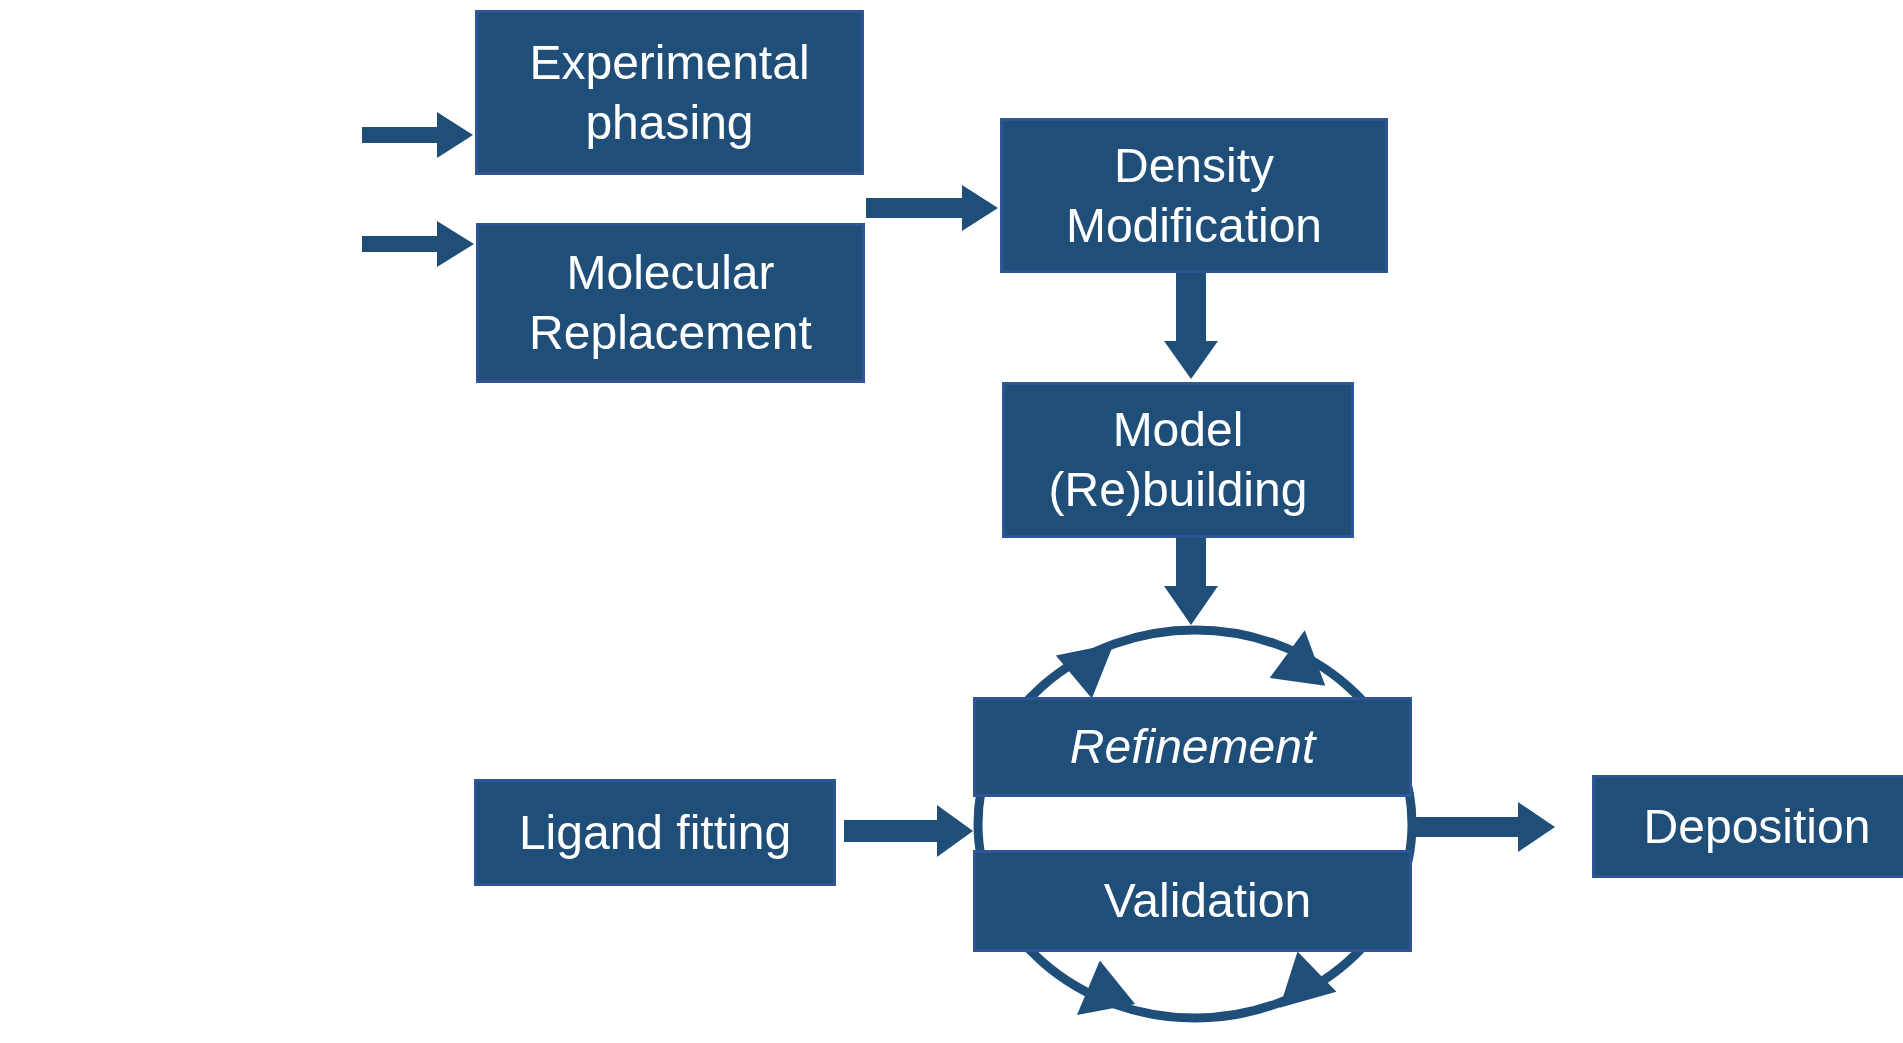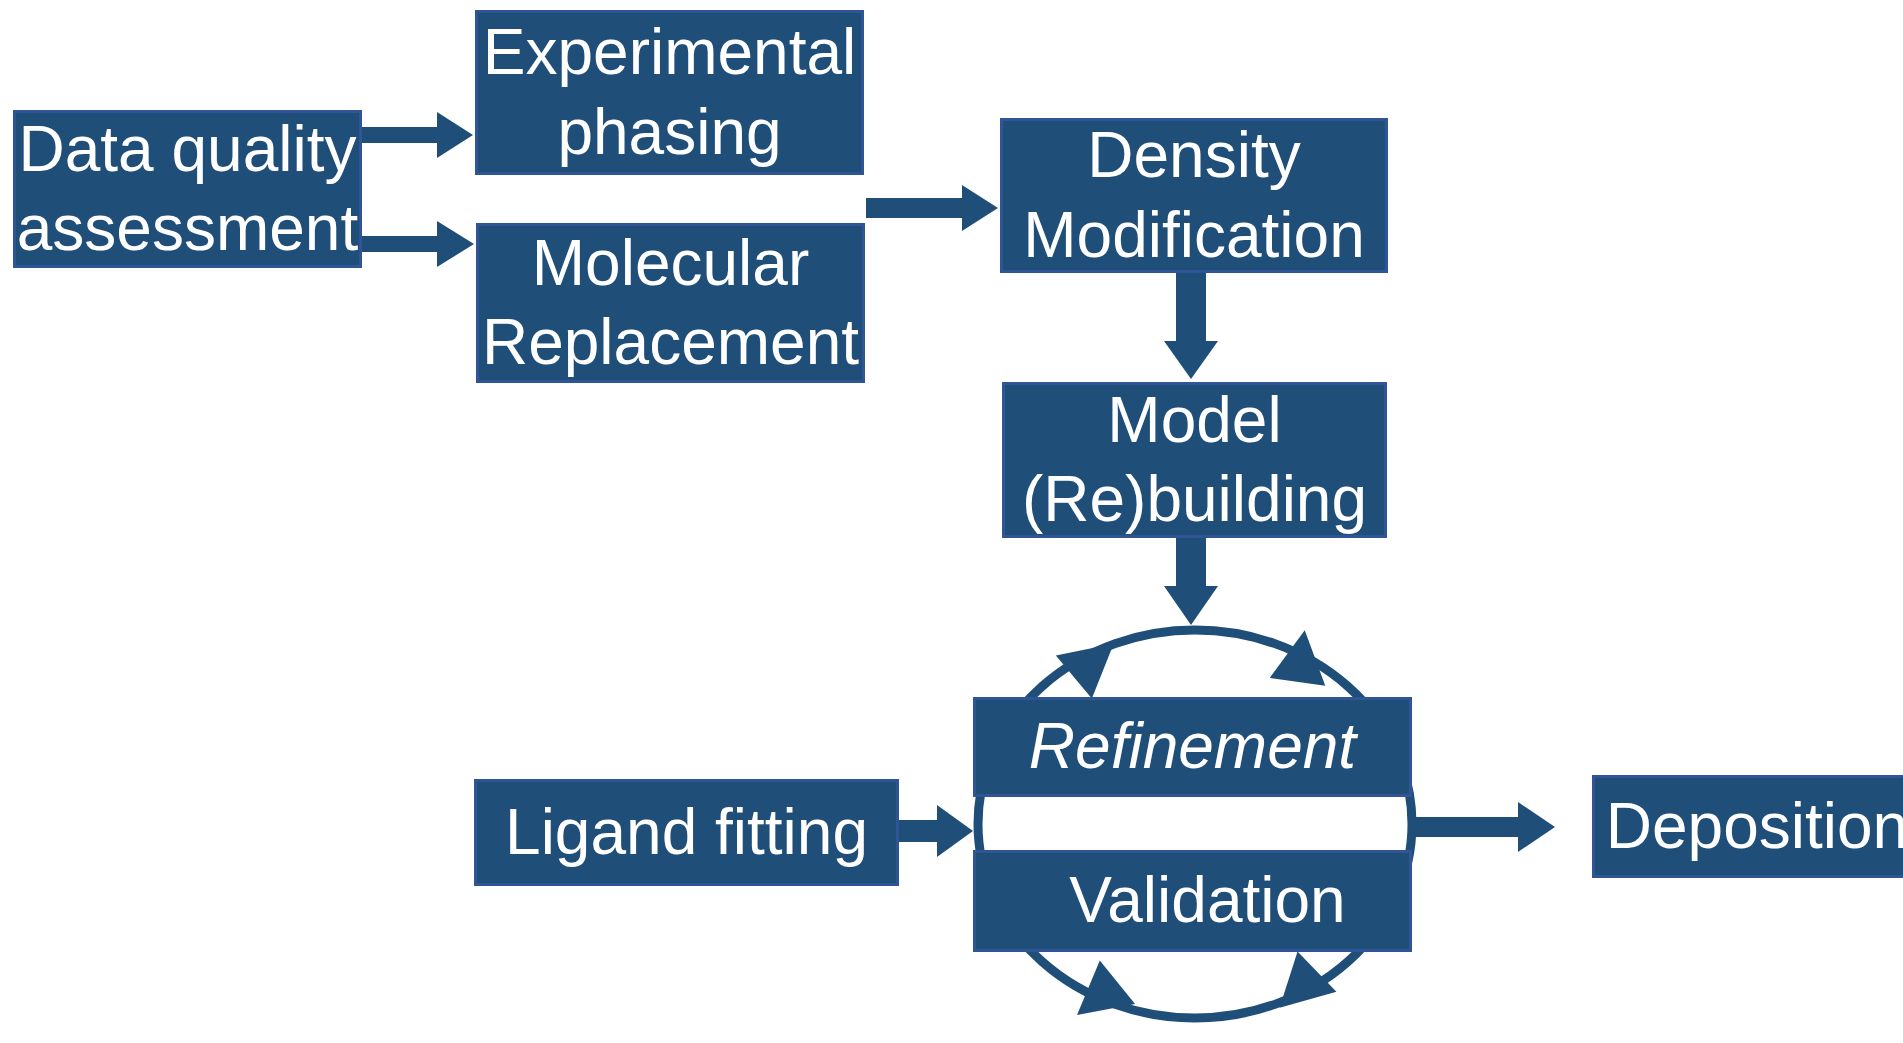--- a/index.html
+++ b/index.html
@@ -31,33 +31,33 @@
   .box {
     position: absolute;
     box-sizing: border-box;
     background: var(--box-fill, #1f4e79);
     border: 3px solid var(--box-border, #2f5597);
     color: var(--text-color, #ffffff);
     display: flex;
     align-items: center;
     justify-content: center;
     text-align: center;
-    font-size: 64px;
+    font-size: 48px;
     line-height: 1.24;
     white-space: pre-line;
   }
   
   .b-data-quality   { left: 13px;   top: 110px; width: 349px; height: 158px; }
   .b-exp-phasing    { left: 475px;  top: 10px;  width: 389px; height: 165px; }
   .b-mol-repl       { left: 476px;  top: 223px; width: 389px; height: 160px; }
   .b-density-mod    { left: 1000px; top: 118px; width: 388px; height: 155px; }
-  .b-model-rebuild  { left: 1002px; top: 382px; width: 385px; height: 156px; justify-content: center; }
+  .b-model-rebuild  { left: 1002px; top: 382px; width: 352px; height: 156px; justify-content: center; }
   .b-refinement     { left: 973px;  top: 697px; width: 439px; height: 100px; font-style: italic; }
   .b-validation     { left: 973px;  top: 850px; width: 439px; height: 102px; padding-left: 30px; }
-  .b-ligand-fitting { left: 474px;  top: 779px; width: 425px; height: 107px; }
+  .b-ligand-fitting { left: 474px;  top: 779px; width: 362px; height: 107px; }
   .b-deposition     { left: 1557px; top: 775px; width: 330px; height: 103px; margin-left: 35px; }
 </style>
 </head>
 <body>
 
 <div id="canvas">
 
   <svg id="connector-layer" viewBox="0 0 1903 1043" xmlns="http://www.w3.org/2000/svg">
 
     <ellipse class="cycle-ring" cx="1195" cy="824" rx="217" ry="194"></ellipse>
@@ -69,24 +69,20 @@
 
     <path class="arrow" d="M362 127 L437 127 L437 112 L473 135 L437 158 L437 143 L362 143 Z"></path>
     <path class="arrow" d="M362 236 L437 236 L437 221 L474 244 L437 267 L437 252 L362 252 Z"></path>
     <path class="arrow" d="M866 198 L962 198 L962 185 L998 208 L962 231 L962 218 L866 218 Z"></path>
     <path class="arrow" d="M1176 273 L1206 273 L1206 341 L1218 341 L1191 379 L1164 341 L1176 341 Z"></path>
     <path class="arrow" d="M1176 538 L1206 538 L1206 586 L1218 586 L1191 625 L1164 586 L1176 586 Z"></path>
     <path class="arrow" d="M844 820 L937 820 L937 805 L973 831 L937 857 L937 842 L844 842 Z"></path>
     <path class="arrow" d="M1412 817 L1518 817 L1518 802 L1555 827 L1518 852 L1518 837 L1412 837 Z"></path>
   </svg>
 
-  <div class="box b-data-quality">
-    <span>Data quality
-assessment</span>
-  </div>
 
   <div class="box b-exp-phasing">
     <span>Experimental
 phasing</span>
   </div>
 
   <div class="box b-density-mod">
     <span>Density
 Modification</span>
   </div>

